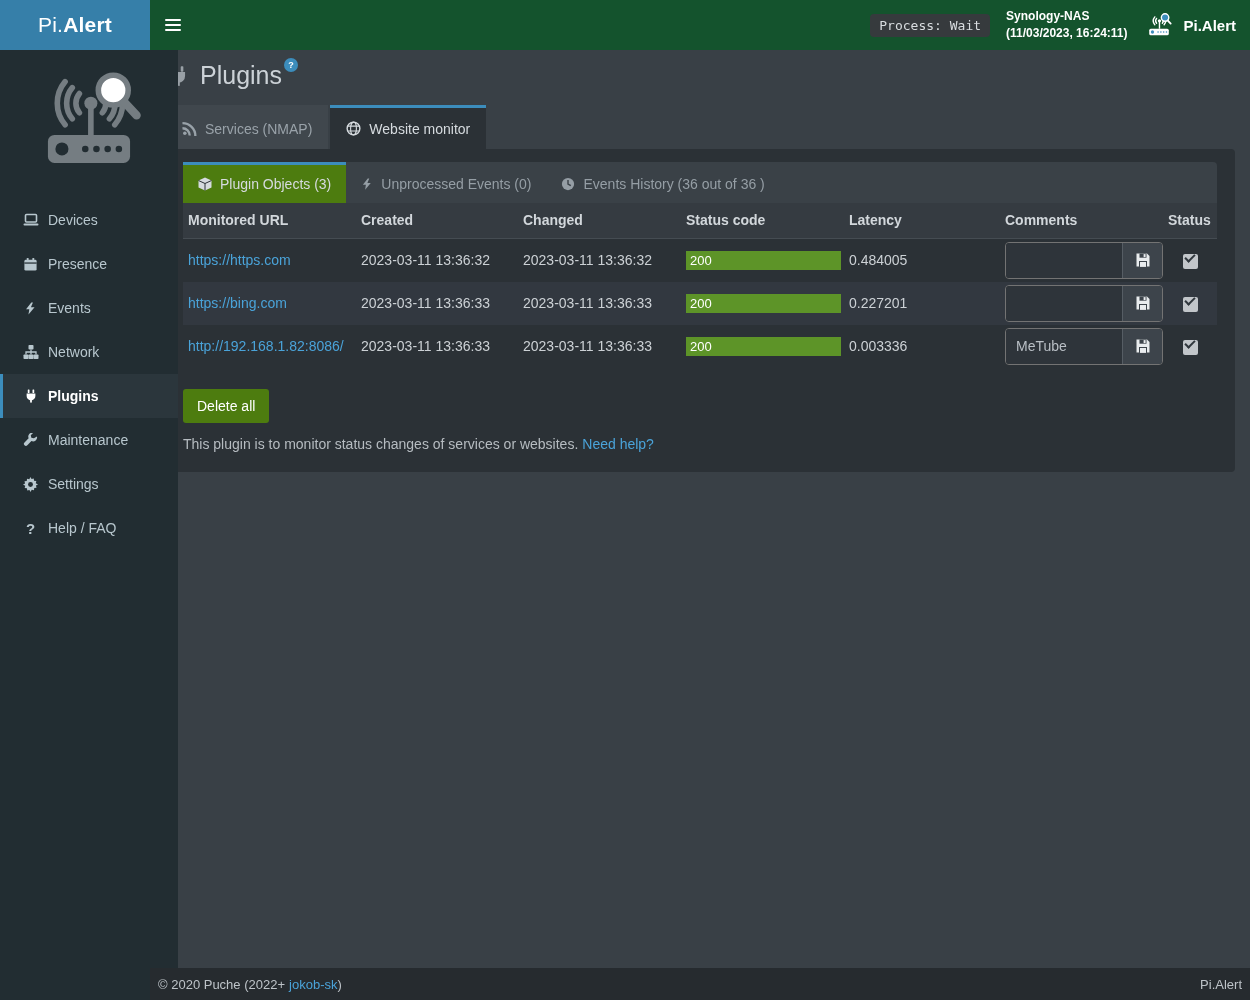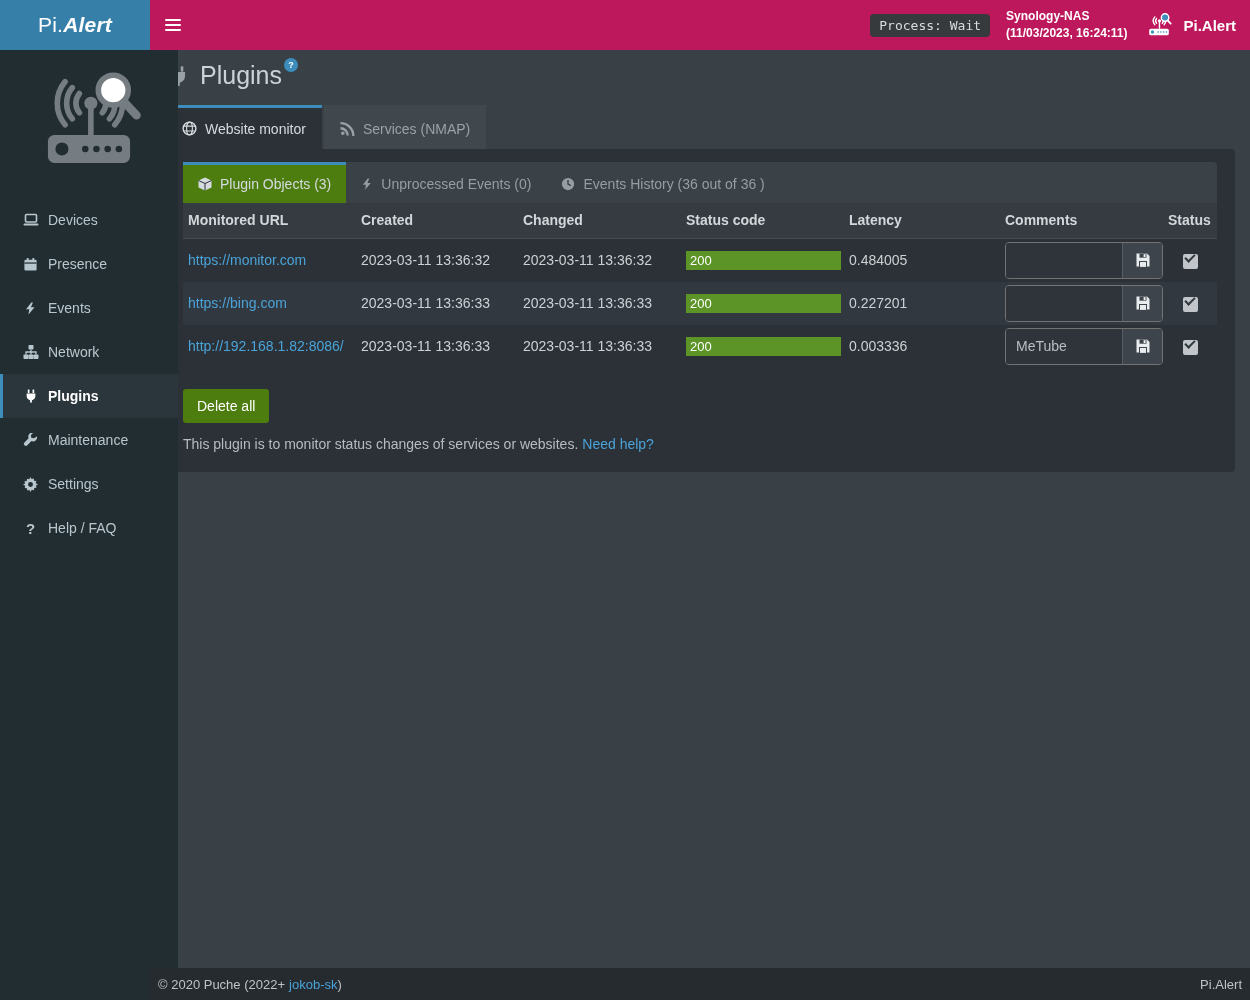--- a/index.html
+++ b/index.html
@@ -7,22 +7,22 @@
   body {
     width:1250px; height:1000px; overflow:hidden; position:relative;
     background:#394046; font-family:"Liberation Sans", sans-serif;
   }
   
   .header { display:flex; height:50px; }
   .brand {
     width:150px; background:#367fa9; color:#fff; display:flex;
     align-items:center; justify-content:center; font-size:21px; letter-spacing:.2px;
   }
-  .brand b { font-weight:700;font-style:italic; }
-  .navbar { flex:1; background:#be185d; display:flex; align-items:center; }
+  .brand b { font-weight:700; }
+  .navbar { flex:1; background:#14532d; display:flex; align-items:center; }
   .hamburger {
     width:46px; height:50px; display:flex; flex-direction:column;
     align-items:center; justify-content:center; gap:3px; cursor:pointer;
     background:transparent; border:none;
   }
   .hamburger span { width:16px; height:2px; background:#fff; border-radius:1px; }
   .nav-right { margin-left:auto; display:flex; align-items:center; gap:16px; padding-right:14px; }
   .process-badge {
     background:#363a3d; color:#d9dde0; font-family:"DejaVu Sans Mono", monospace;
     font-size:13px; padding:4px 9px; border-radius:4px;
@@ -268,39 +268,39 @@
             <path d="M3 5h10v3a5 5 0 0 1-10 0z"></path>
             <rect x="7" y="12.4" width="2" height="3.1"></rect>
           </svg>
       </span>
       <span>Plugins</span>
       <span class="help-badge">?</span>
     </h1>
   </div>
 
   <div class="tabs">
+    <div class="tab">
+      <span class="t-icon">
+        <svg width="15" height="15" viewBox="0 0 16 16" fill="currentColor">
+            <circle cx="3" cy="13" r="1.9"></circle>
+            <path d="M.5 6.5a9 9 0 0 1 9 9H7A6.5 6.5 0 0 0 .5 9z"></path>
+            <path d="M.5 1a15 15 0 0 1 15 15H13A12.5 12.5 0 0 0 .5 3.5z"></path>
+          </svg>
+      </span>
+      <span>Services (NMAP)</span>
+    </div>
     <div class="tab active">
       <span class="t-icon">
         <svg width="15" height="15" viewBox="0 0 16 16" fill="none" stroke="currentColor">
             <circle cx="8" cy="8" r="6.8" stroke-width="1.5"></circle>
             <ellipse cx="8" cy="8" rx="3.1" ry="6.8" stroke-width="1.2"></ellipse>
             <path d="M1.6 5.4h12.8M1.6 10.6h12.8" stroke-width="1.2"></path>
           </svg>
       </span>
       <span>Website monitor</span>
-    </div>
-    <div class="tab">
-      <span class="t-icon">
-        <svg width="15" height="15" viewBox="0 0 16 16" fill="currentColor">
-            <circle cx="3" cy="13" r="1.9"></circle>
-            <path d="M.5 6.5a9 9 0 0 1 9 9H7A6.5 6.5 0 0 0 .5 9z"></path>
-            <path d="M.5 1a15 15 0 0 1 15 15H13A12.5 12.5 0 0 0 .5 3.5z"></path>
-          </svg>
-      </span>
-      <span>Services (NMAP)</span>
     </div>
   </div>
 
   <div class="panel">
     <div class="inner-tabs">
       <div class="itab active">
         <span>
           <svg width="14" height="14" viewBox="0 0 14 14">
               <path d="M7 .5l6.5 3v7L7 13.5.5 10.5v-7z" fill="currentColor"></path>
               <path d="M.5 3.5L7 6.5l6.5-3M7 6.5v7" stroke="#2b3136" stroke-width="1" fill="none"></path>
@@ -343,21 +343,21 @@
           <th>Created</th>
           <th>Changed</th>
           <th>Status code</th>
           <th>Latency</th>
           <th>Comments</th>
           <th>Status</th>
         </tr>
       </thead>
       <tbody>
         <tr>
-          <td><a class="lnk" href="#">https://monitor.com</a></td>
+          <td><a class="lnk" href="#">https://https.com</a></td>
           <td>2023-03-11 13:36:32</td>
           <td>2023-03-11 13:36:32</td>
           <td>
               <div class="status-bar">200</div>
             </td>
           <td>0.484005</td>
           <td>
             <div class="comment-group">
               <input class="comment-input" type="text" value="" style="">
               <button class="comment-save">

